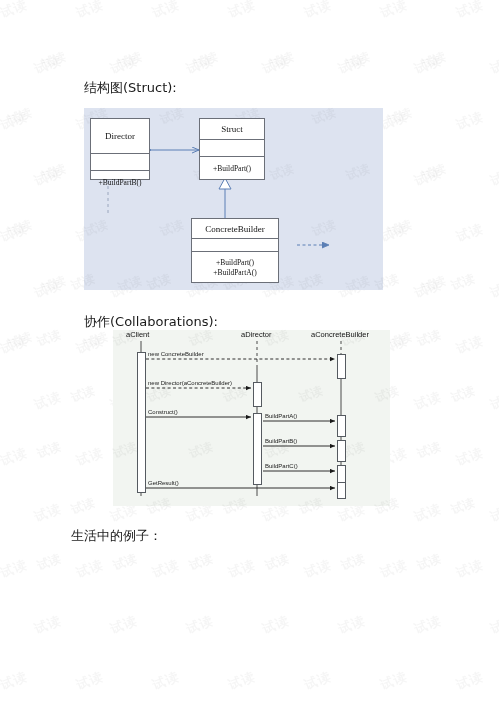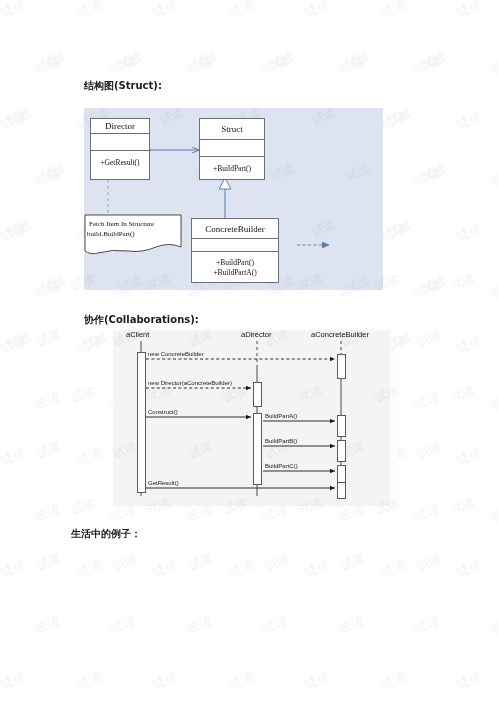--- a/index.html
+++ b/index.html
@@ -41,22 +41,22 @@
   
   #content {
     position: absolute;
     inset: 0;
     z-index: 2;
   }
 
   .heading {
     position: absolute;
     font-family: "DejaVu Sans", sans-serif;
-    font-size: 10px;
-    font-weight: 700;
+    font-size: 13px;
+    font-weight: 400;
     color: #1a1a1a;
     white-space: nowrap;
   }
 
   
   #struct-figure {
     position: absolute;
     left: 84px;
     top: 108px;
     width: 299px;
@@ -288,24 +288,24 @@
         <polygon points="141,70 135,81 147,81" fill="#ffffff" stroke="#5b7fb5" stroke-width="1"></polygon>
 
          Product : dependency (dashed) --&gt;
         <line x1="213" y1="137" x2="245" y2="137" stroke="#5b7fb5" stroke-width="1" stroke-dasharray="3,2.5" marker-end="url(#openArrowBlue2)"></line>
 
          note : dashed anchor --&gt;
         <line x1="24" y1="72" x2="24" y2="106" stroke="#9aa6bd" stroke-width="1" stroke-dasharray="3,3"></line>
       </svg>
 
       <div class="uml-box" style="left:6px; top:10px; width:60px; height:62px;">
-        <div class="uml-row uml-title" style="height:15px;">Director</div>
+        <div class="uml-row uml-title" style="height:35px;">Director</div>
         <div class="uml-row uml-empty" style="height:17px;"></div>
         <div class="uml-row uml-ops" style="height:24px;">
-          <span>+GetResult()</span>
+          <span>+BuildPartB()</span>
         </div>
       </div>
 
       <div class="uml-box" style="left:115px; top:10px; width:66px; height:62px;">
         <div class="uml-row uml-title" style="height:21px;">Struct</div>
         <div class="uml-row uml-empty" style="height:17px;"></div>
         <div class="uml-row uml-ops" style="height:24px;">
           <span>+BuildPart()</span>
         </div>
       </div>
@@ -313,27 +313,20 @@
       <div class="uml-box" style="left:107px; top:110px; width:88px; height:65px;">
         <div class="uml-row uml-title" style="height:20px;">ConcreteBuilder</div>
         <div class="uml-row uml-empty" style="height:13px;"></div>
         <div class="uml-row uml-ops" style="height:31px;">
           <span>+BuildPart()</span>
           <span>+BuildPartA()</span>
         </div>
       </div>
 
 
-      <div class="note-box" style="left:0px; top:106px; width:100px; height:44px;">
-        <svg width="100" height="44" viewBox="0 0 100 44">
-          <path d="M1,1 L97,1 L97,33 Q85,28 72,33 Q58,39 44,37 Q28,35 14,39 Q6,41 1,37 Z" fill="#ffffff" stroke="#4a4a4a" stroke-width="1"></path>
-        </svg>
-        <div class="note-text" style="left:5px; top:6px;">Fetch Item In Structure</div>
-        <div class="note-text" style="left:3px; top:16px;">build.BuildPart()</div>
-      </div>
     <span class="wmf" style="left: -42px; top: -56px;">试读</span>
         <span class="wmf" style="left: 34px; top: -56px;">试读</span>
         <span class="wmf" style="left: 110px; top: -56px;">试读</span>
         <span class="wmf" style="left: 186px; top: -56px;">试读</span>
         <span class="wmf" style="left: 262px; top: -56px;">试读</span>
         <span class="wmf" style="left: 338px; top: -56px;">试读</span>
         <span class="wmf" style="left: -76px; top: 0px;">试读</span>
         <span class="wmf" style="left: 0px; top: 0px;">试读</span>
         <span class="wmf" style="left: 76px; top: 0px;">试读</span>
         <span class="wmf" style="left: 152px; top: 0px;">试读</span>

